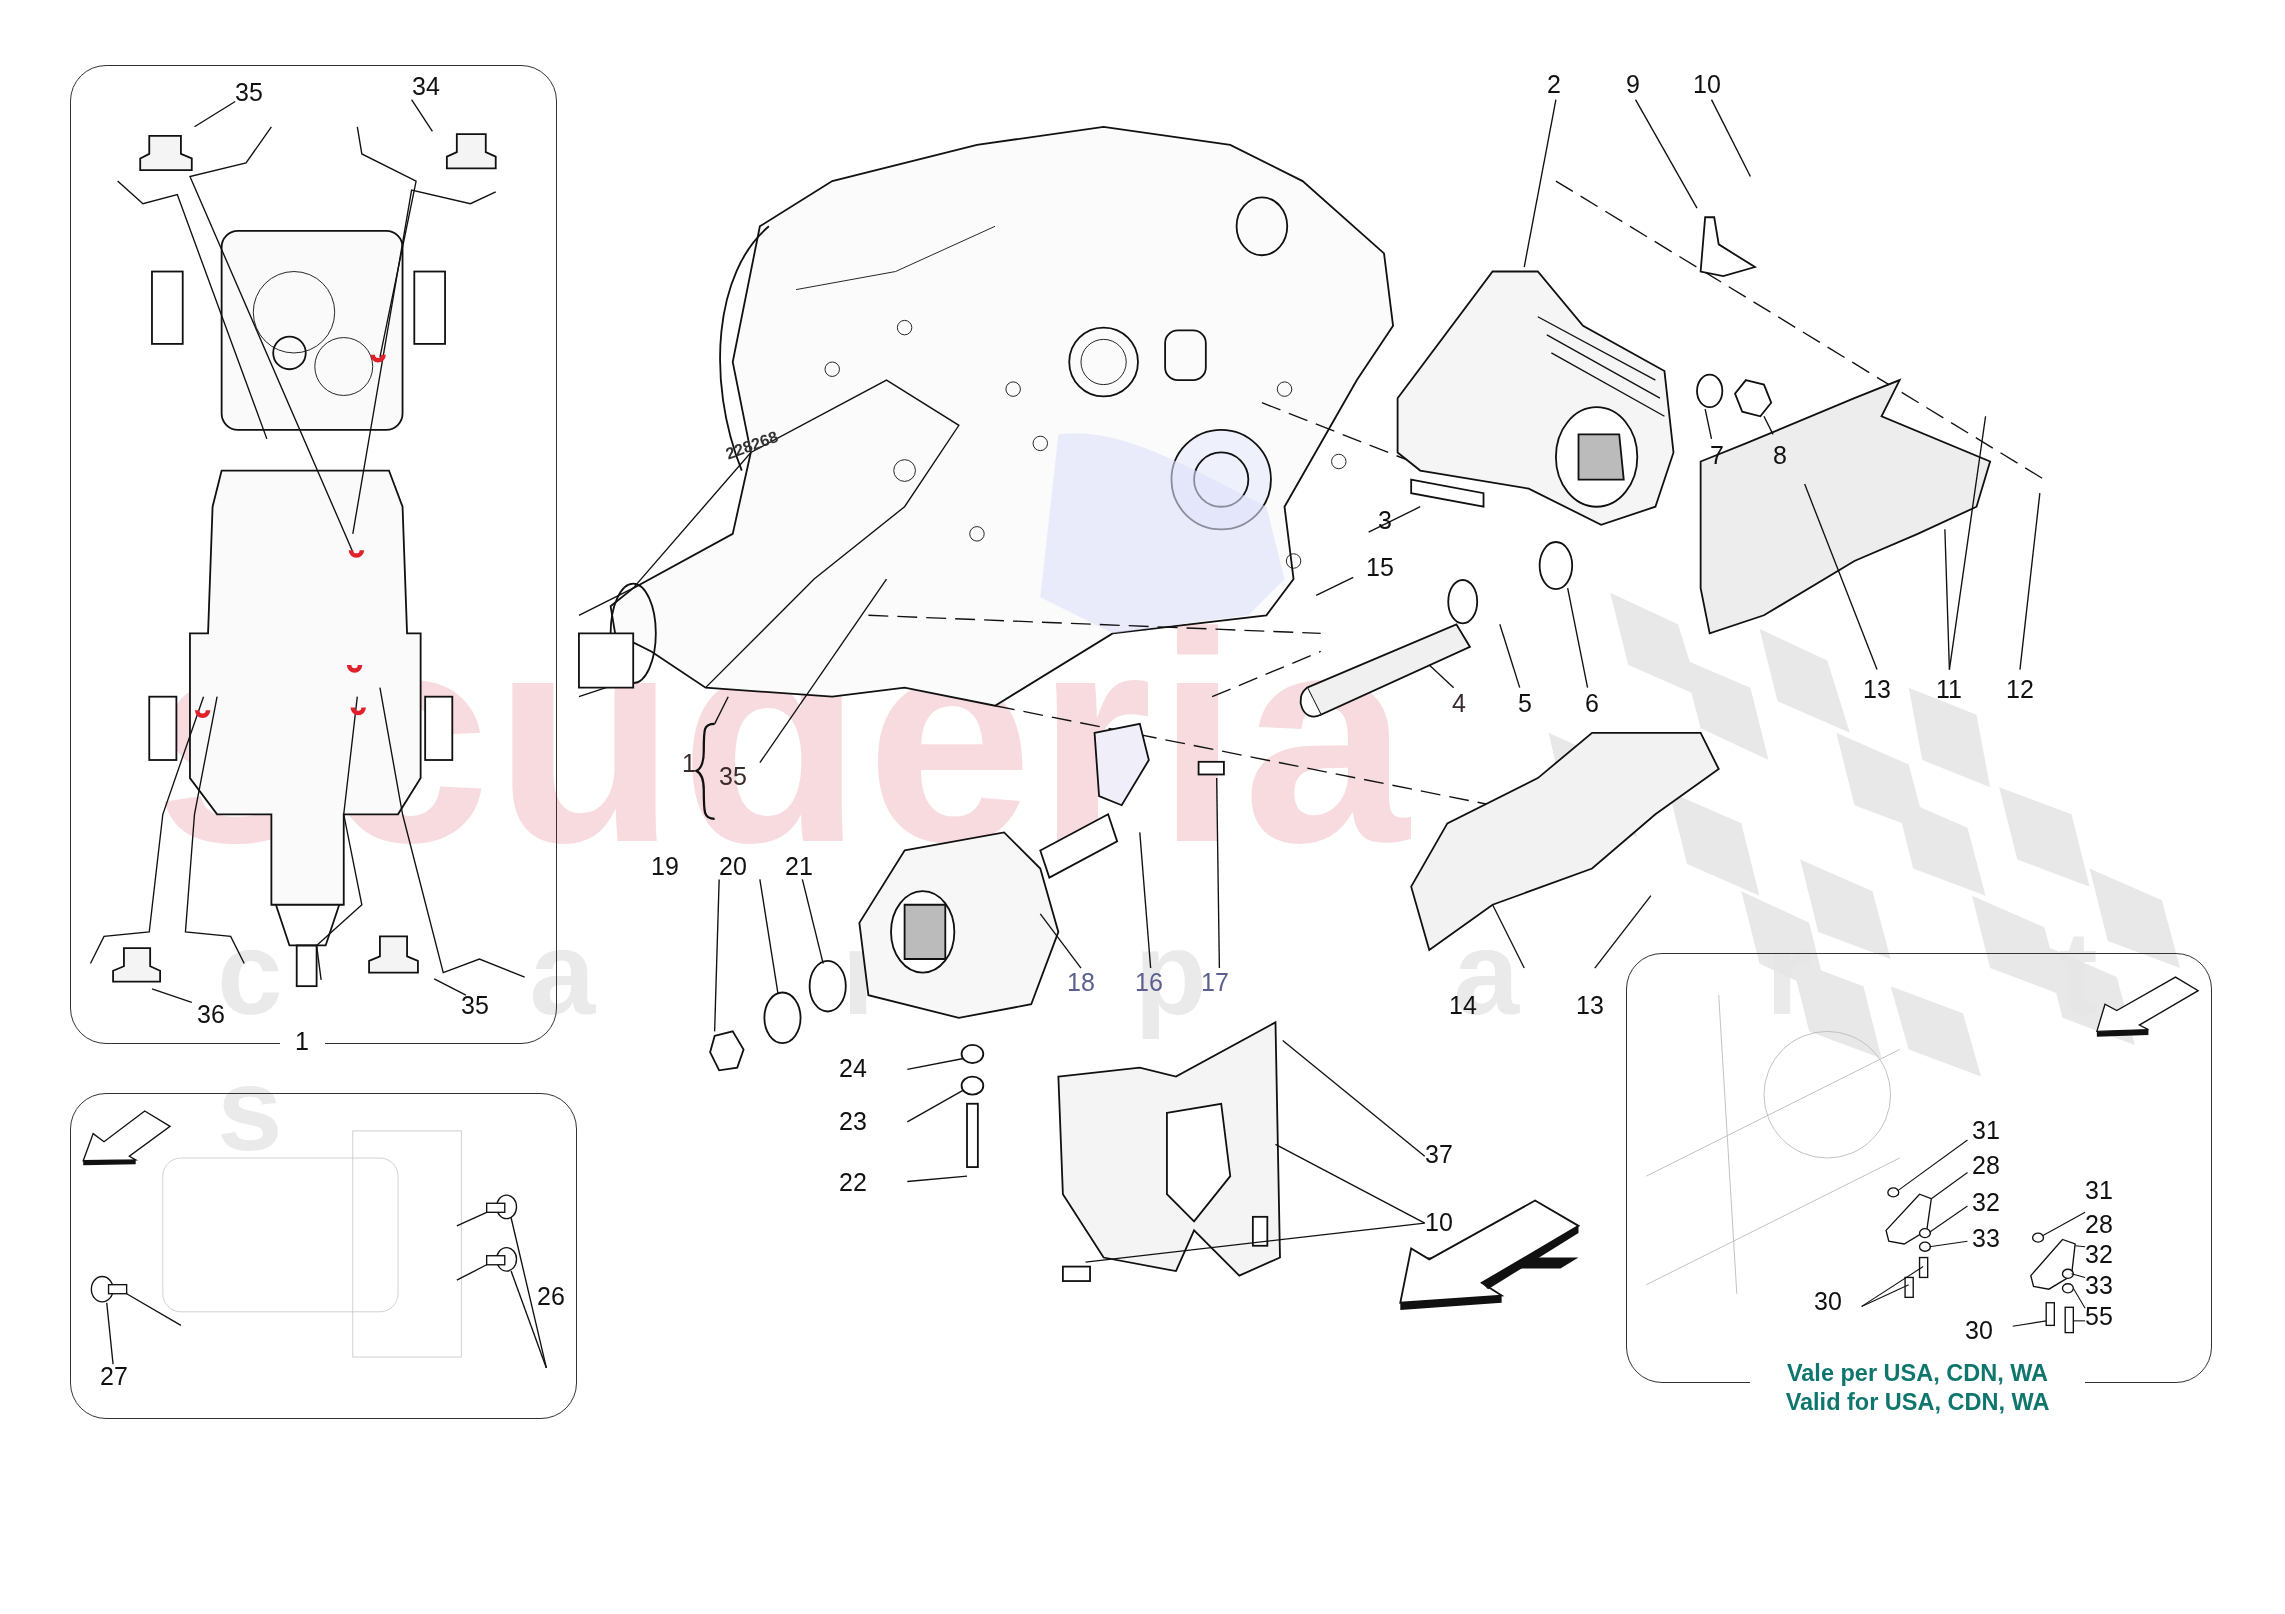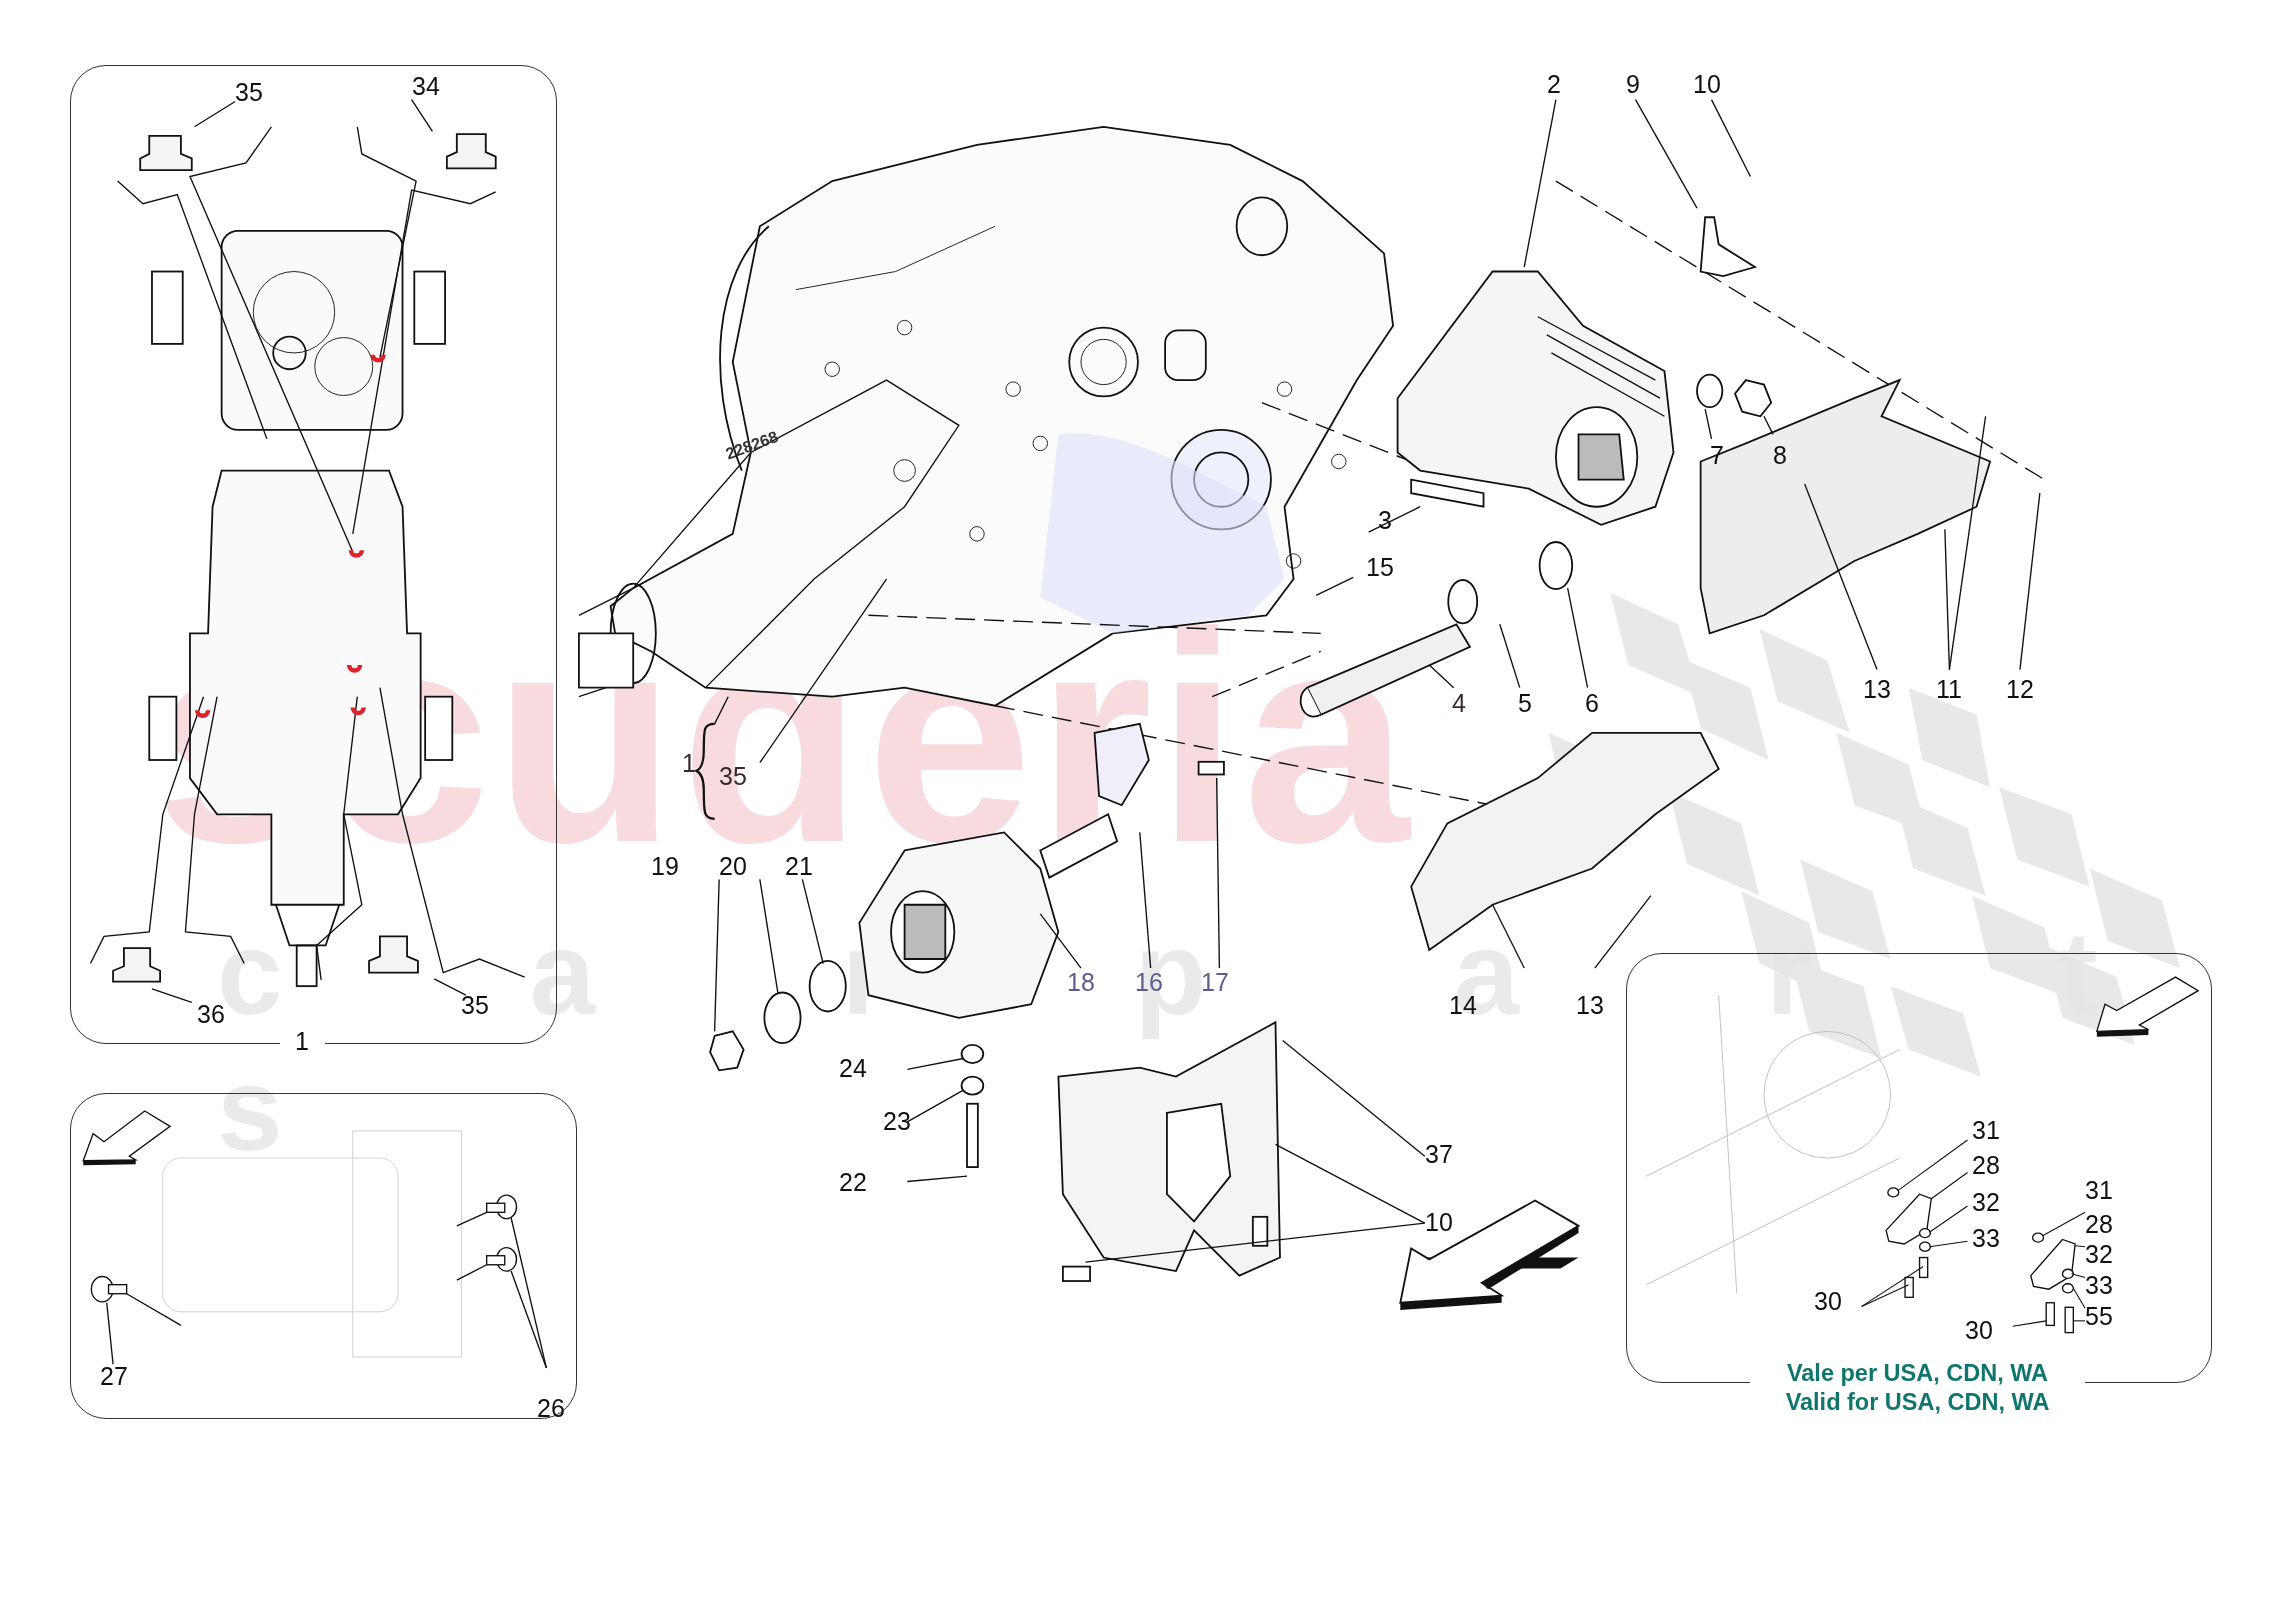--- a/index.html
+++ b/index.html
@@ -288,21 +288,21 @@
     </g>
   </g>
 </svg>
 
 <div class="lbl" style="left:235px;top:80px;">35</div>
 <div class="lbl" style="left:412px;top:74px;">34</div>
 <div class="lbl" style="left:197px;top:1002px;">36</div>
 <div class="lbl" style="left:461px;top:993px;">35</div>
 
 <div class="lbl" style="left:100px;top:1364px;">27</div>
-<div class="lbl" style="left:537px;top:1396px;">26</div>
+<div class="lbl" style="left:537px;top:1284px;">26</div>
 
 <div class="lbl" style="left:1972px;top:1118px;">31</div>
 <div class="lbl" style="left:1972px;top:1153px;">28</div>
 <div class="lbl" style="left:1972px;top:1190px;">32</div>
 <div class="lbl" style="left:1972px;top:1226px;">33</div>
 <div class="lbl" style="left:1814px;top:1289px;">30</div>
 <div class="lbl" style="left:2085px;top:1178px;">31</div>
 <div class="lbl" style="left:2085px;top:1212px;">28</div>
 <div class="lbl" style="left:2085px;top:1242px;">32</div>
 <div class="lbl" style="left:2085px;top:1273px;">33</div>
@@ -333,17 +333,17 @@
 <div class="lbl" style="left:651px;top:854px;">19</div>
 <div class="lbl" style="left:719px;top:854px;">20</div>
 <div class="lbl" style="left:785px;top:854px;">21</div>
 <div class="lbl purple" style="left:1067px;top:970px;">18</div>
 <div class="lbl purple" style="left:1135px;top:970px;">16</div>
 <div class="lbl purple" style="left:1201px;top:970px;">17</div>
 <div class="lbl" style="left:1449px;top:993px;">14</div>
 <div class="lbl" style="left:1576px;top:993px;">13</div>
 
 <div class="lbl" style="left:839px;top:1056px;">24</div>
-<div class="lbl" style="left:839px;top:1109px;margin-left:44px;">23</div>
+<div class="lbl" style="left:839px;top:1109px;">23</div>
 <div class="lbl" style="left:839px;top:1170px;">22</div>
 <div class="lbl" style="left:1425px;top:1142px;">37</div>
 <div class="lbl" style="left:1425px;top:1210px;">10</div>
 
 
 </body></html>

